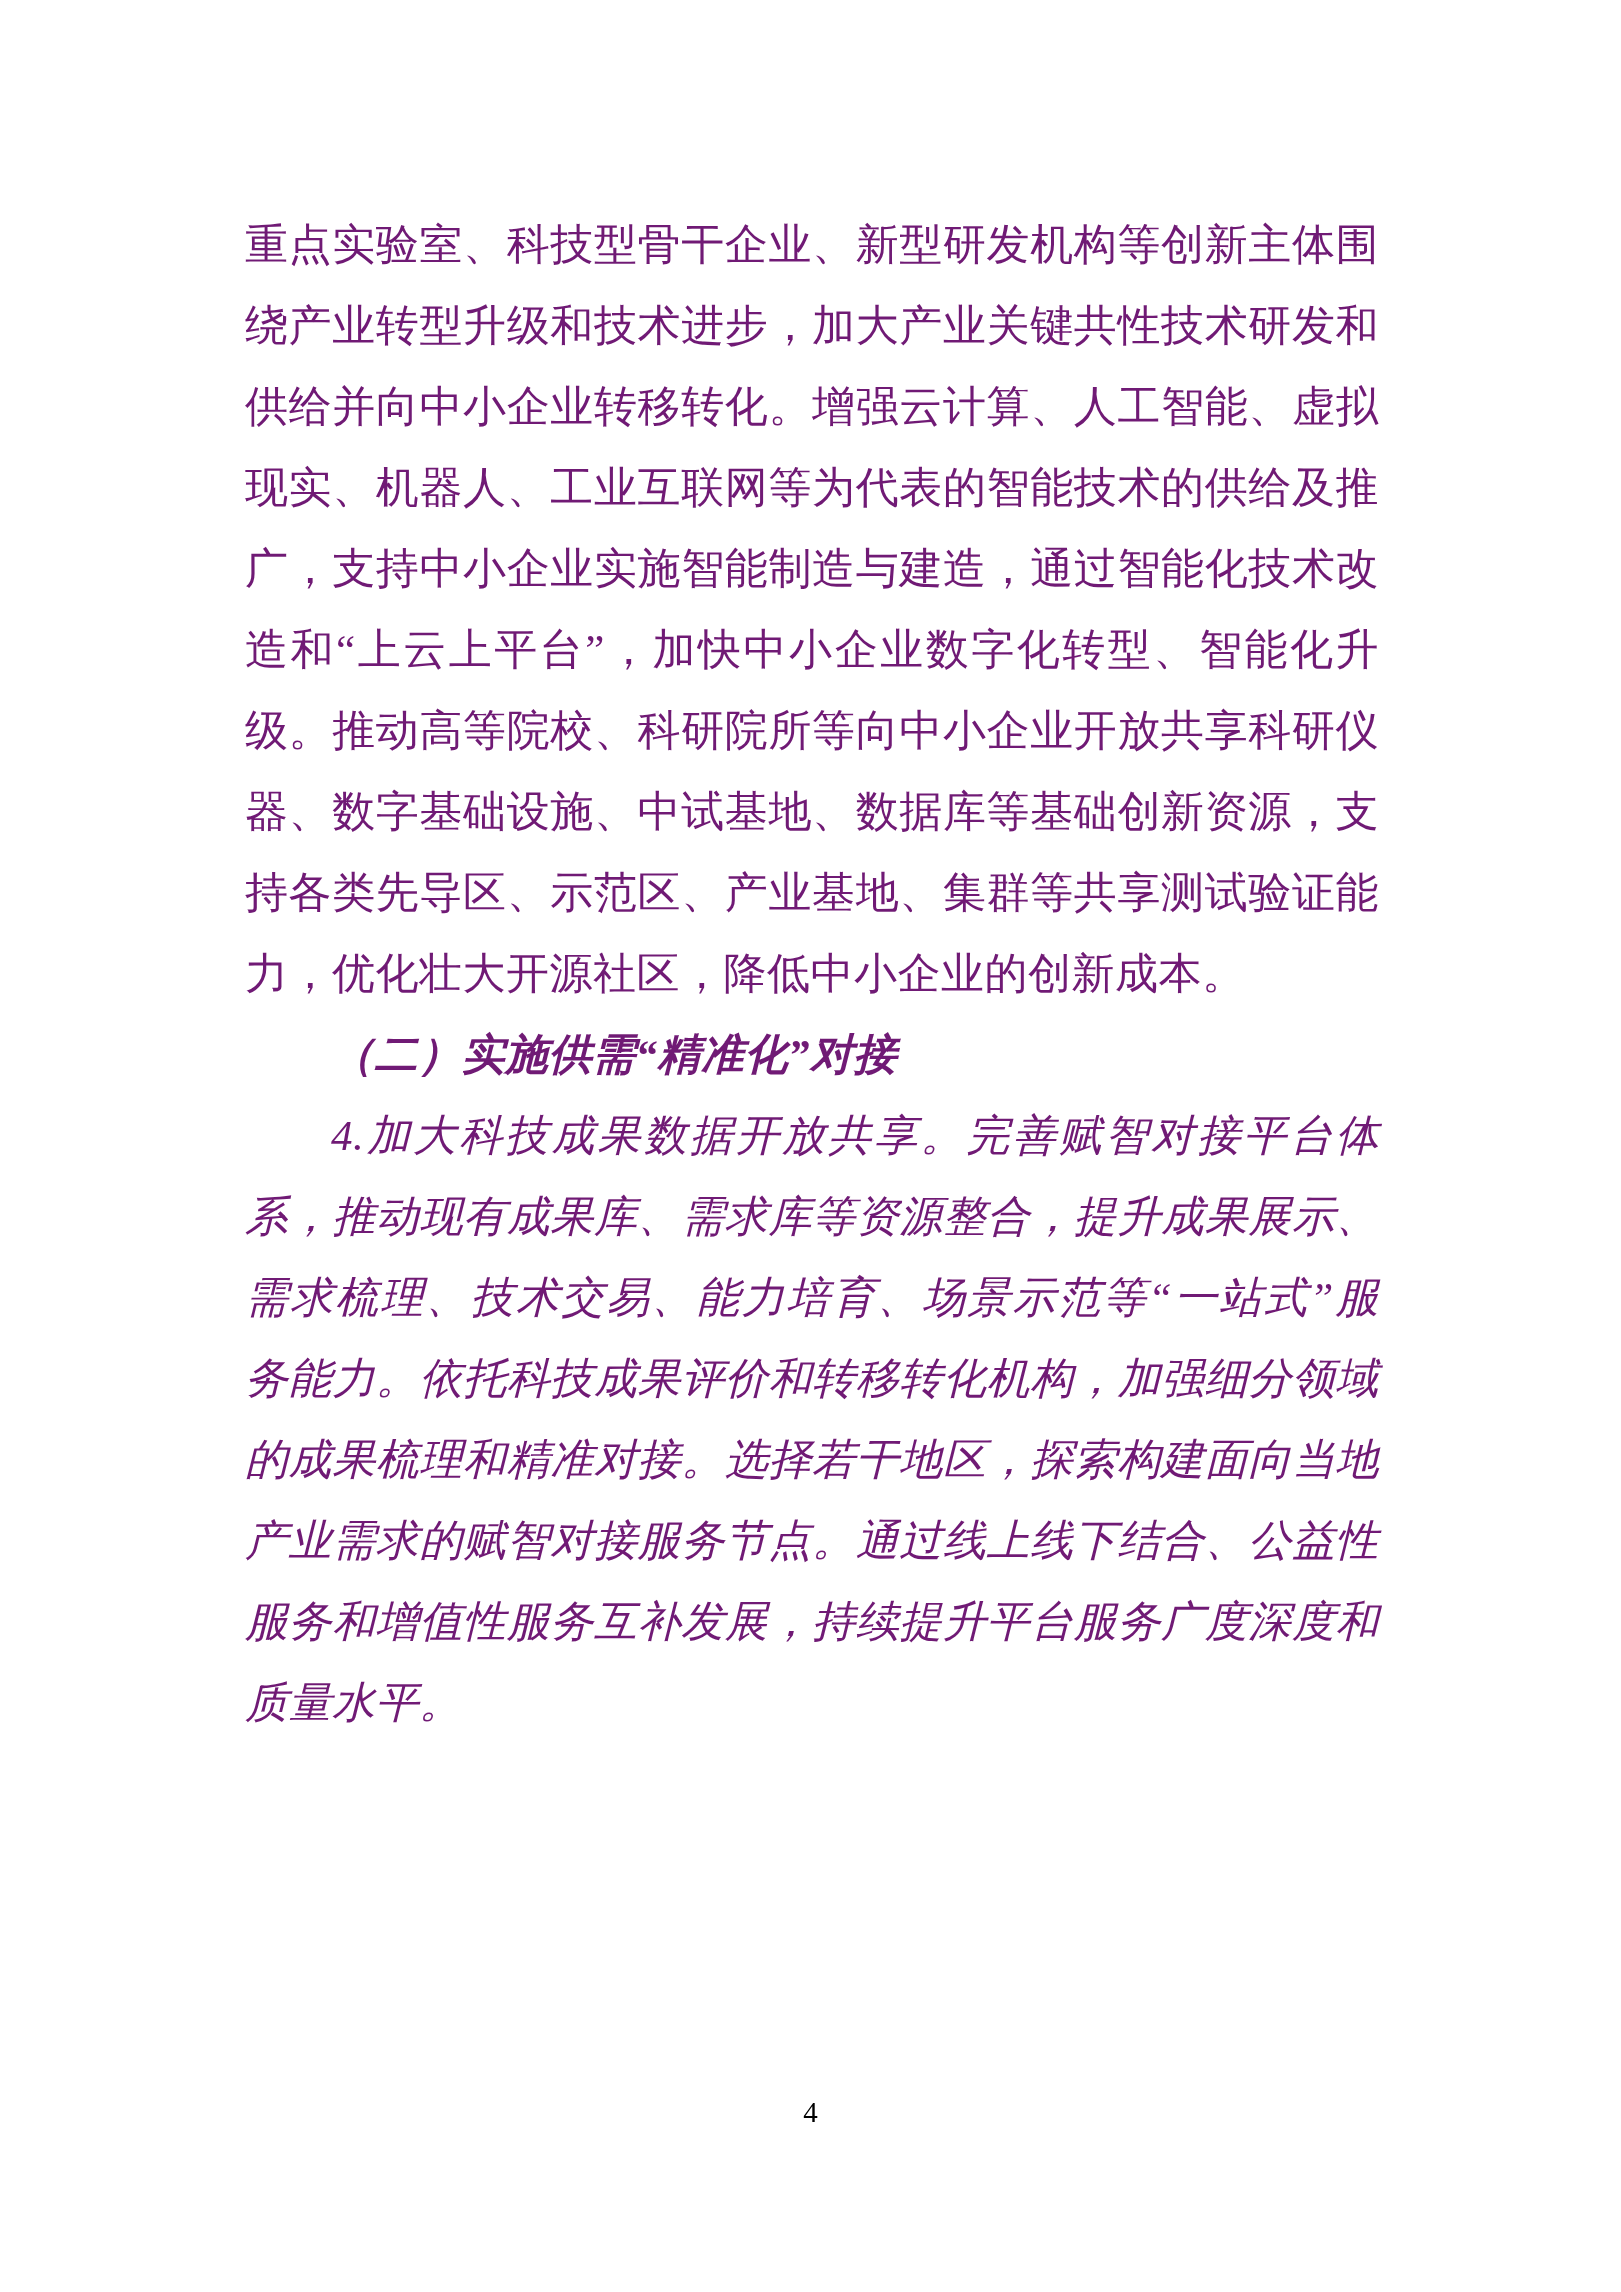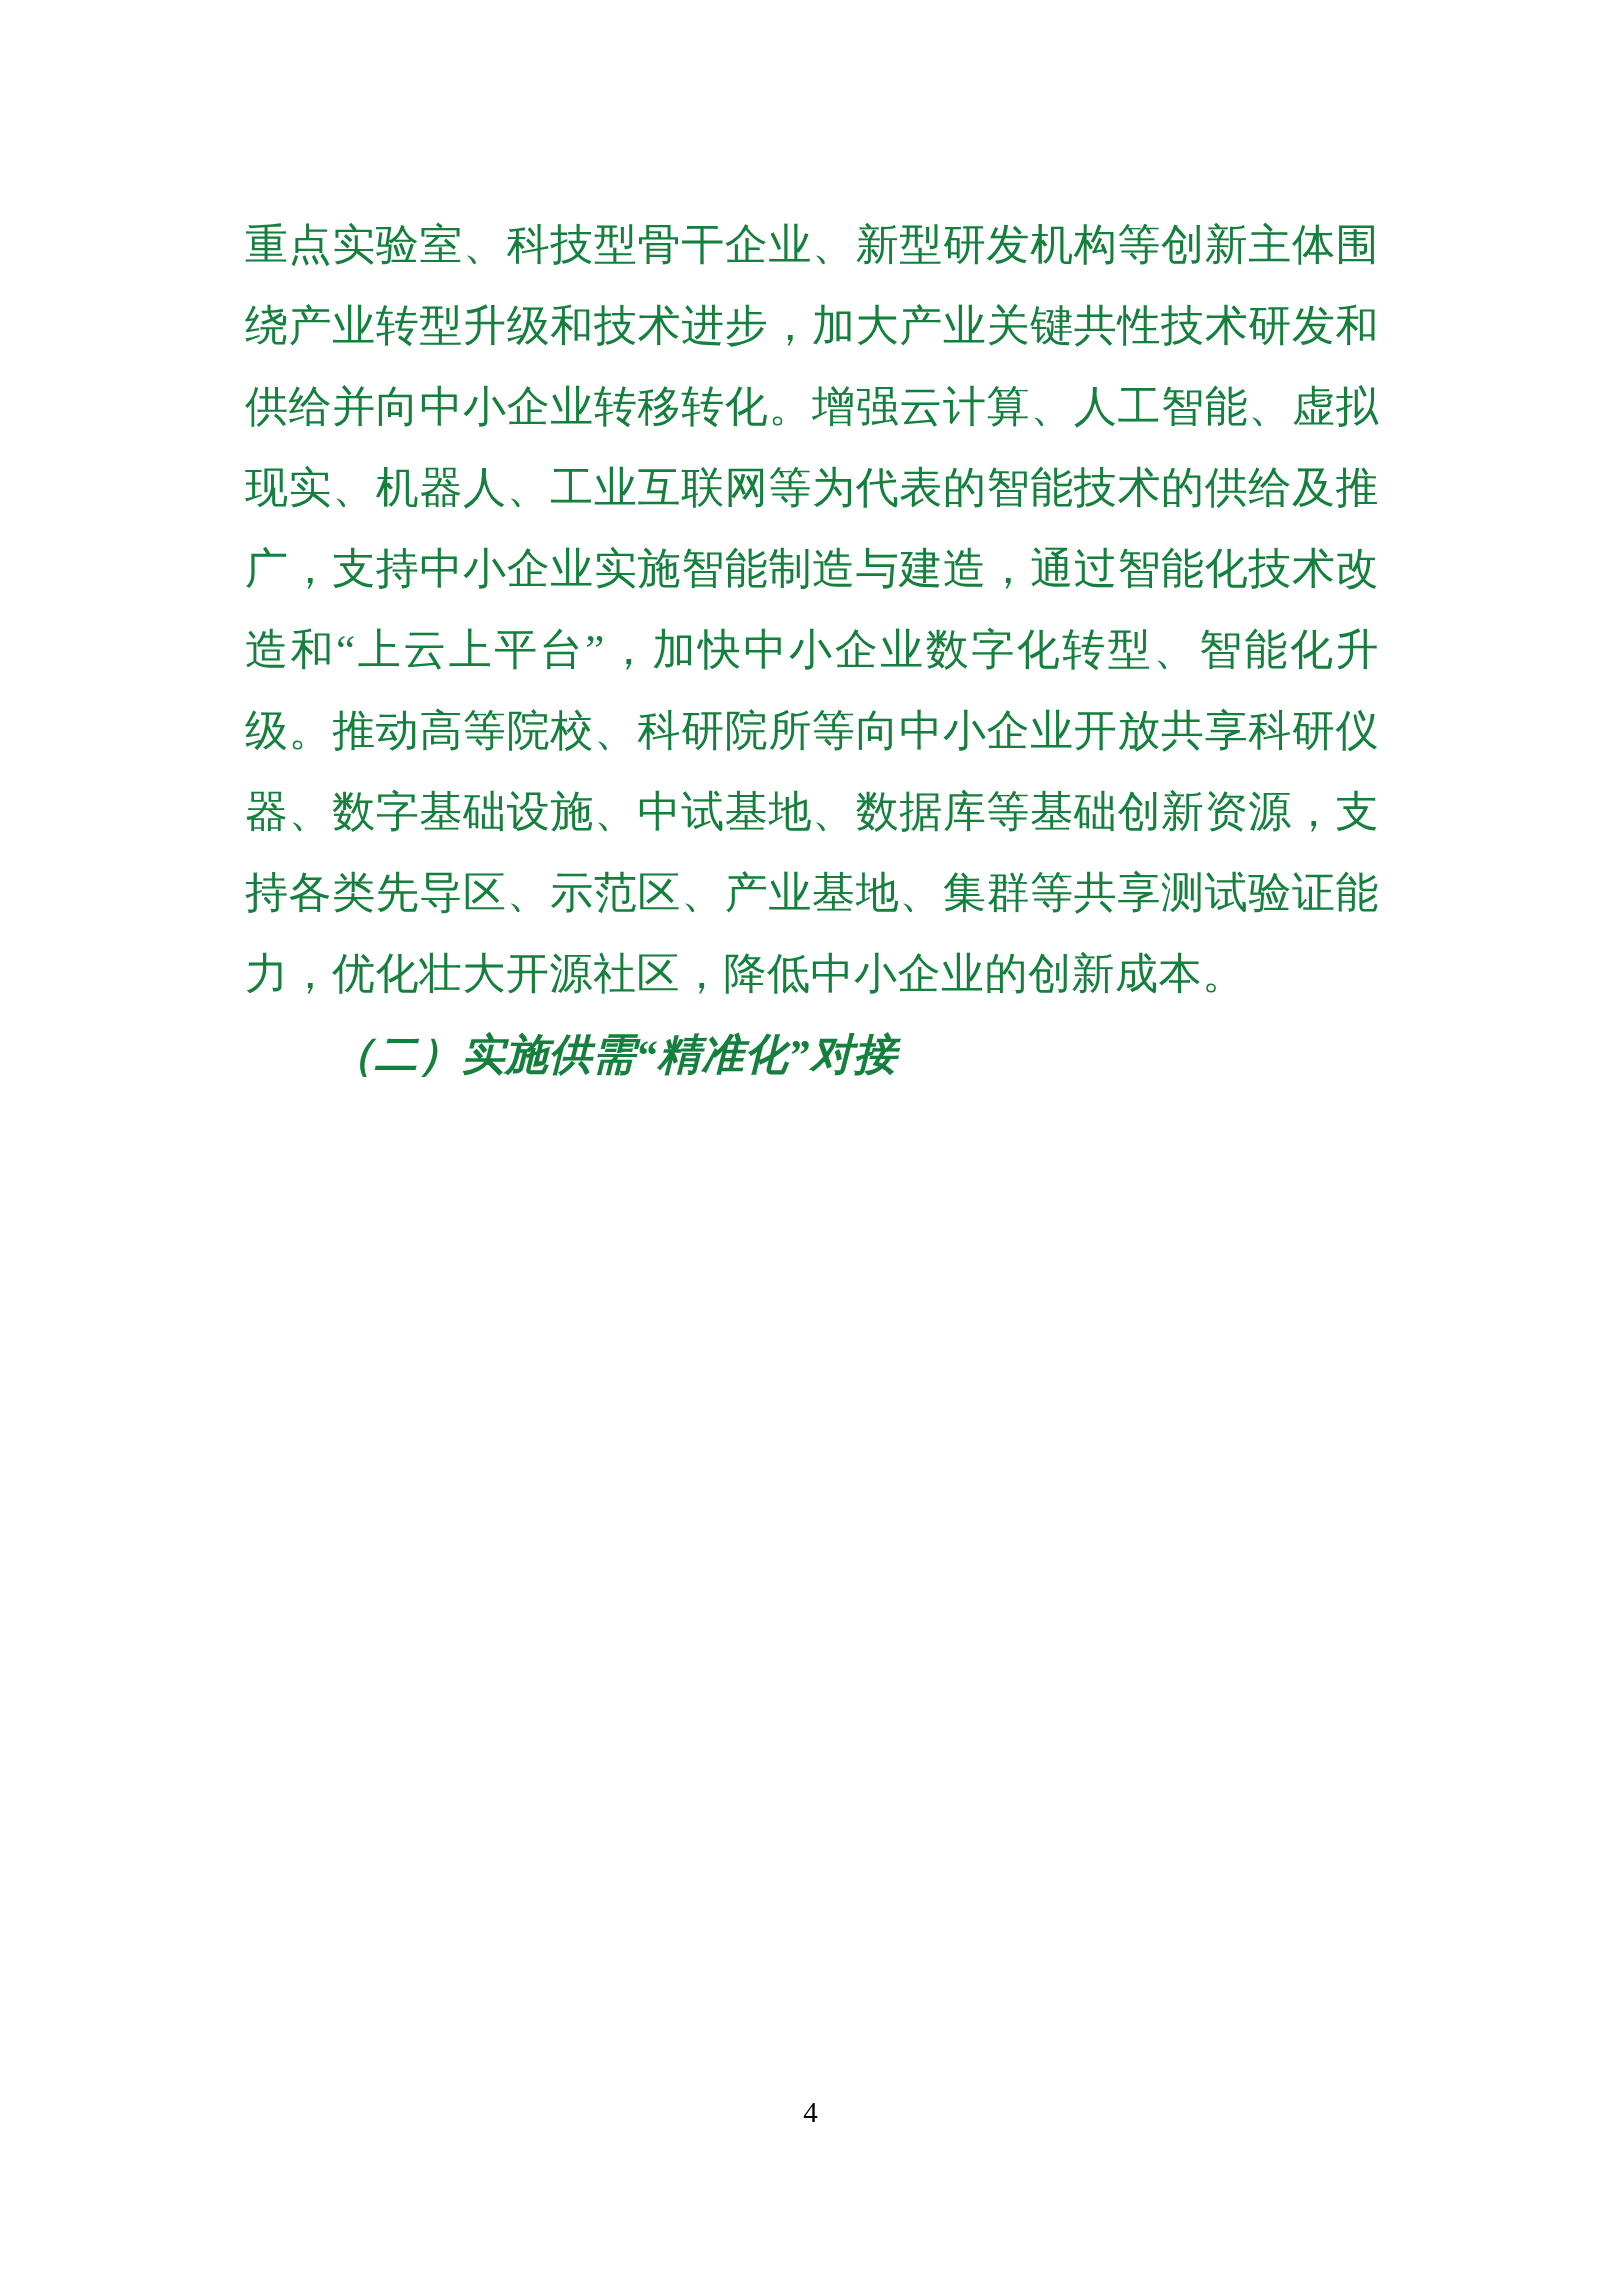--- a/index.html
+++ b/index.html
@@ -24,21 +24,21 @@
   }
   .content p {
     margin: 0;
     padding: 0;
     font-size: 43px;
     line-height: 81px;
     letter-spacing: 0.5px;
     text-align: justify;
     text-justify: inter-character;
     word-break: break-all;
-    color: #15803d;
+    color: #701a75;
   }
   .content p.indent {
     text-indent: 86px;
     font-style: italic;
   }
   .content p.heading {
     font-weight: 700;
   }
   .page-number {
     position: absolute;
@@ -52,16 +52,17 @@
     color: #000000;
   }
 </style>
 </head>
 <body>
 
 <div class="page">
   <div class="content">
     <p>重点实验室、科技型骨干企业、新型研发机构等创新主体围绕产业转型升级和技术进步，加大产业关键共性技术研发和供给并向中小企业转移转化。增强云计算、人工智能、虚拟现实、机器人、工业互联网等为代表的智能技术的供给及推广，支持中小企业实施智能制造与建造，通过智能化技术改造和“上云上平台”，加快中小企业数字化转型、智能化升级。推动高等院校、科研院所等向中小企业开放共享科研仪器、数字基础设施、中试基地、数据库等基础创新资源，支持各类先导区、示范区、产业基地、集群等共享测试验证能力，优化壮大开源社区，降低中小企业的创新成本。</p>
     <p class="indent heading">（二）实施供需“精准化”对接</p>
+    <p class="indent">4.加大科技成果数据开放共享。完善赋智对接平台体系，推动现有成果库、需求库等资源整合，提升成果展示、需求梳理、技术交易、能力培育、场景示范等“一站式”服务能力。依托科技成果评价和转移转化机构，加强细分领域的成果梳理和精准对接。选择若干地区，探索构建面向当地产业需求的赋智对接服务节点。通过线上线下结合、公益性服务和增值性服务互补发展，持续提升平台服务广度深度和质量水平。</p>
   </div>
   <div class="page-number">4</div>
 </div>
 
 
 </body></html>

